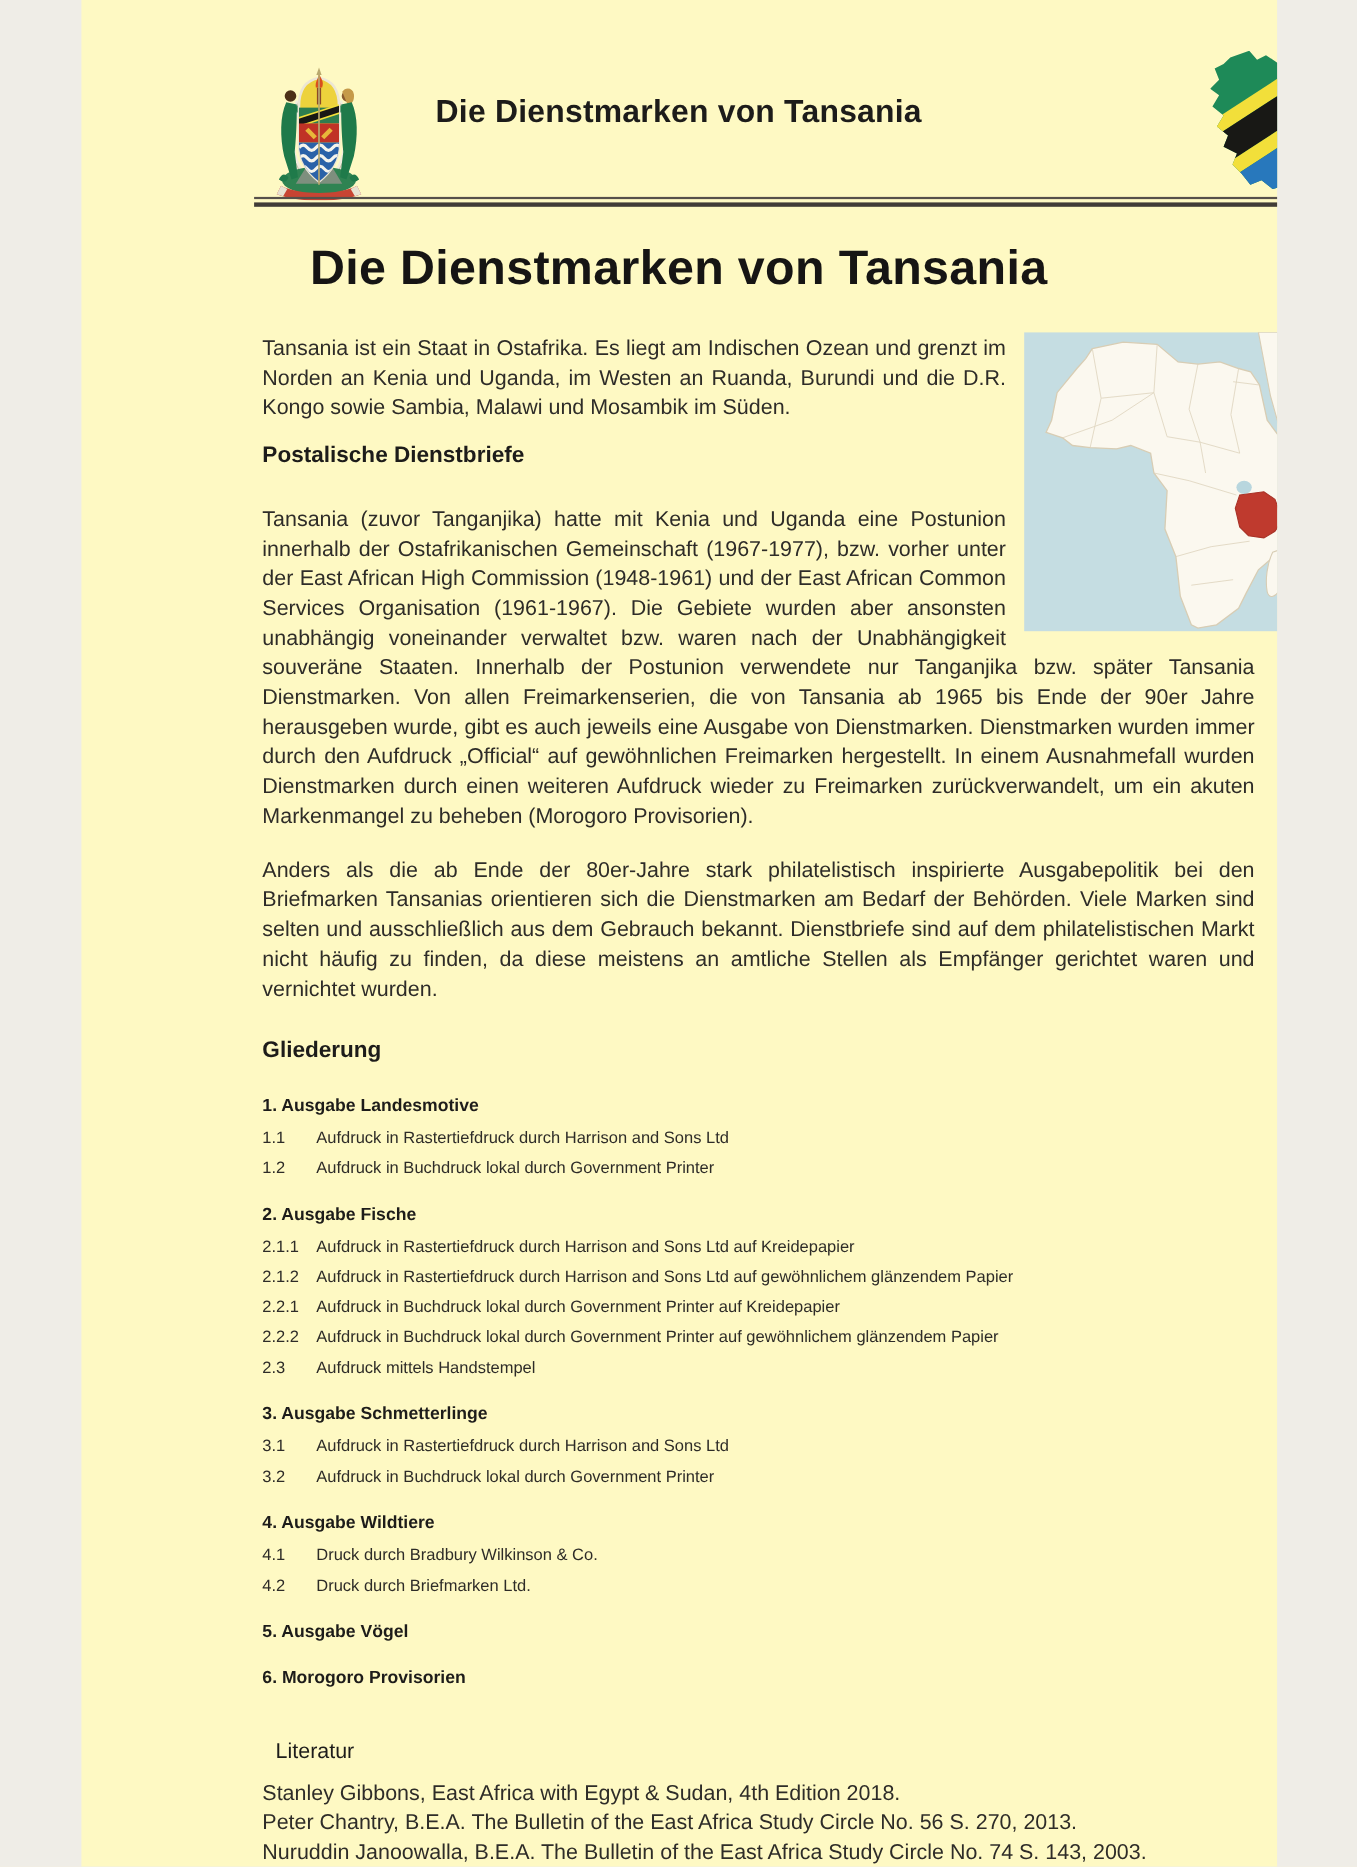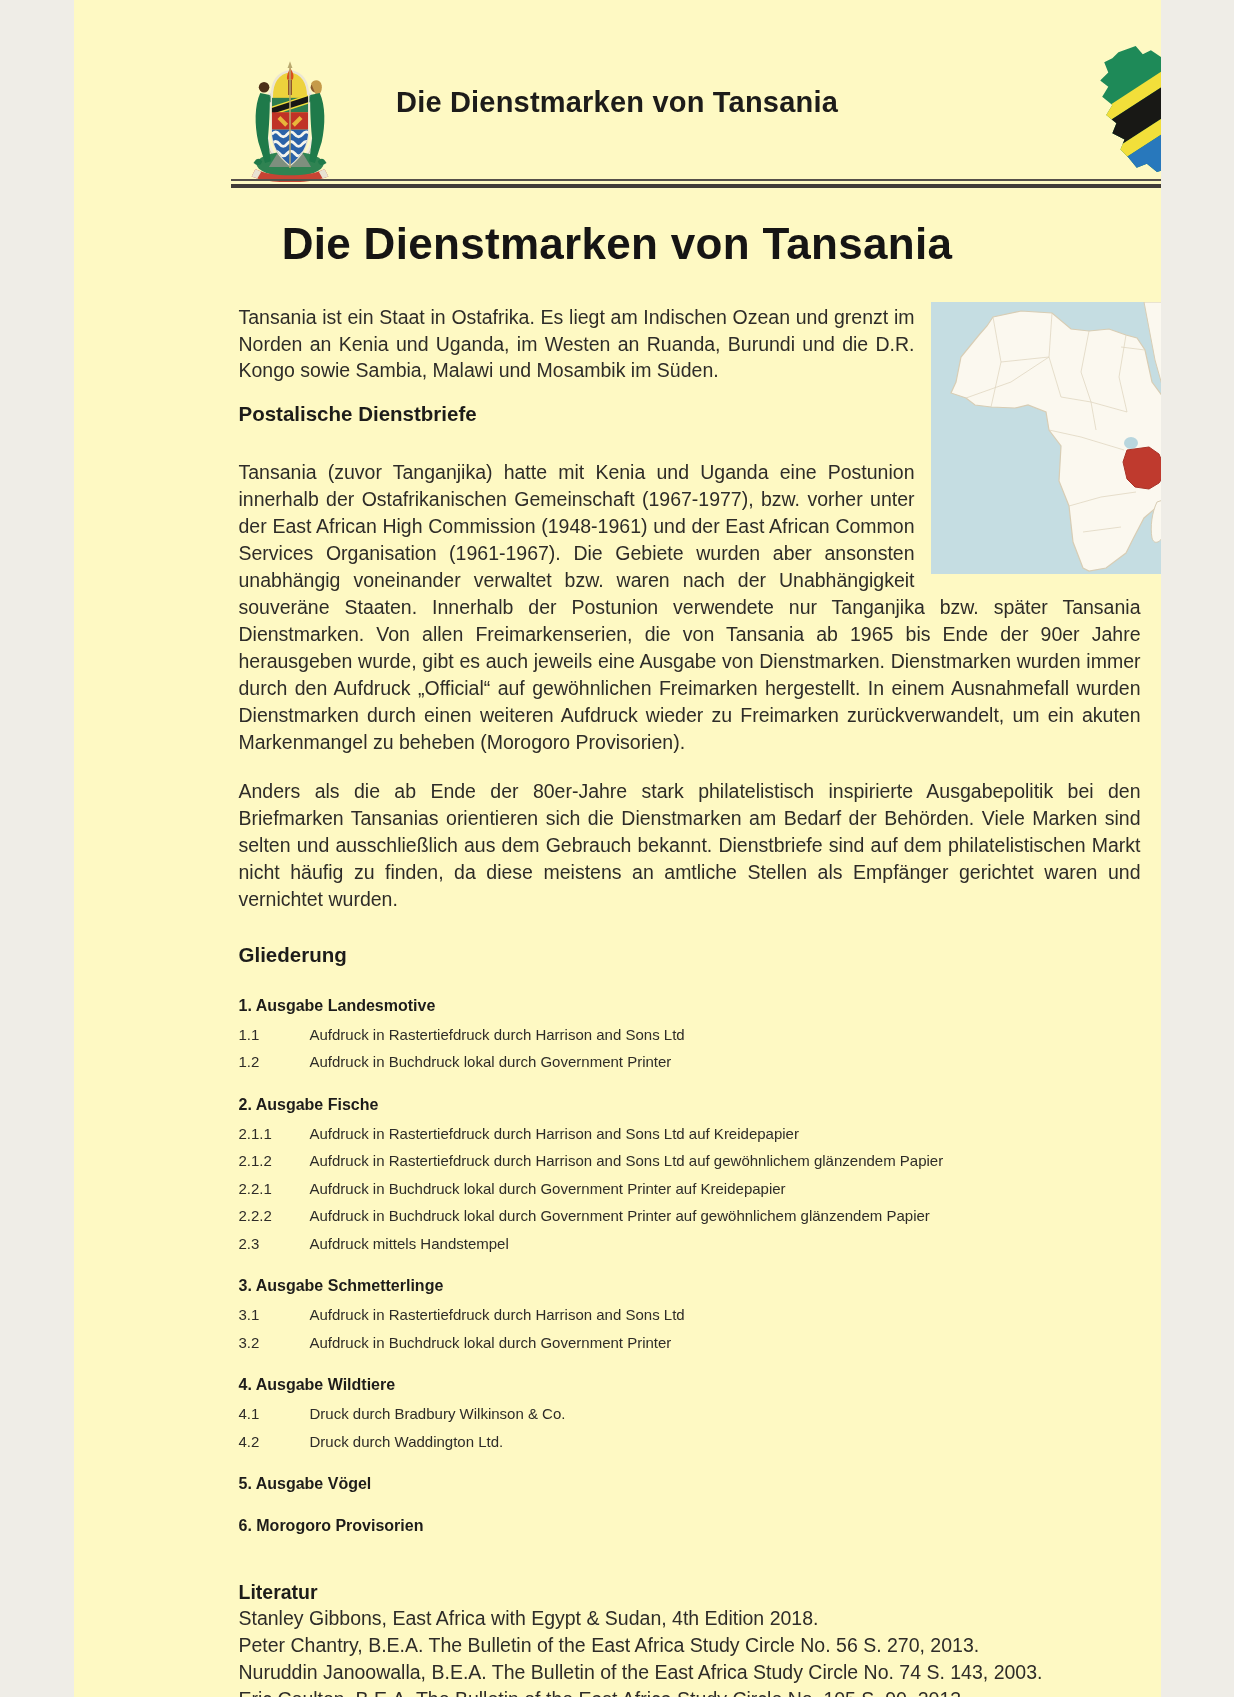--- a/index.html
+++ b/index.html
@@ -55,25 +55,25 @@
   h3.glieder{margin-top:30px;}
   .outline-group .outline-title{
     margin:16px 0 2px 0;
     font-size:16px;line-height:26px;font-weight:bold;color:#1d1c1a;
   }
   .outline-group.first .outline-title{margin-top:26px;}
   .outline-item{
     font-size:15px;line-height:27.5px;display:flex;
   }
   .outline-item .num{flex:0 0 49px;}
-  .outline-item .itx{flex:1;margin-left:22px;}
+  .outline-item .itx{flex:1;}
   
   .literature{margin-top:40px;}
   .lit-title{
-    margin:0;font-size:19.5px;line-height:26px;font-weight:bold;color:#1d1c1a;
+    margin:12px;font-size:19.5px;line-height:26px;font-weight:normal;color:#1d1c1a;
   }
   .lit-entry{margin:0;font-size:19.5px;line-height:27px;}
 </style>
 </head>
 <body>
 
 <div class="page">
 
   <div class="header">
 
@@ -247,21 +247,21 @@
     </div>
 
     <div class="outline-group">
       <h4 class="outline-title">4. Ausgabe Wildtiere</h4>
       <div class="outline-item">
         <span class="num">4.1</span>
         <span class="itx">Druck durch Bradbury Wilkinson &amp; Co.</span>
       </div>
       <div class="outline-item">
         <span class="num">4.2</span>
-        <span class="itx">Druck durch Waddington Ltd.</span>
+        <span class="itx">Druck durch Briefmarken Ltd.</span>
       </div>
     </div>
 
     <div class="outline-group">
       <h4 class="outline-title">5. Ausgabe Vögel</h4>
     </div>
 
     <div class="outline-group">
       <h4 class="outline-title">6. Morogoro Provisorien</h4>
     </div>

